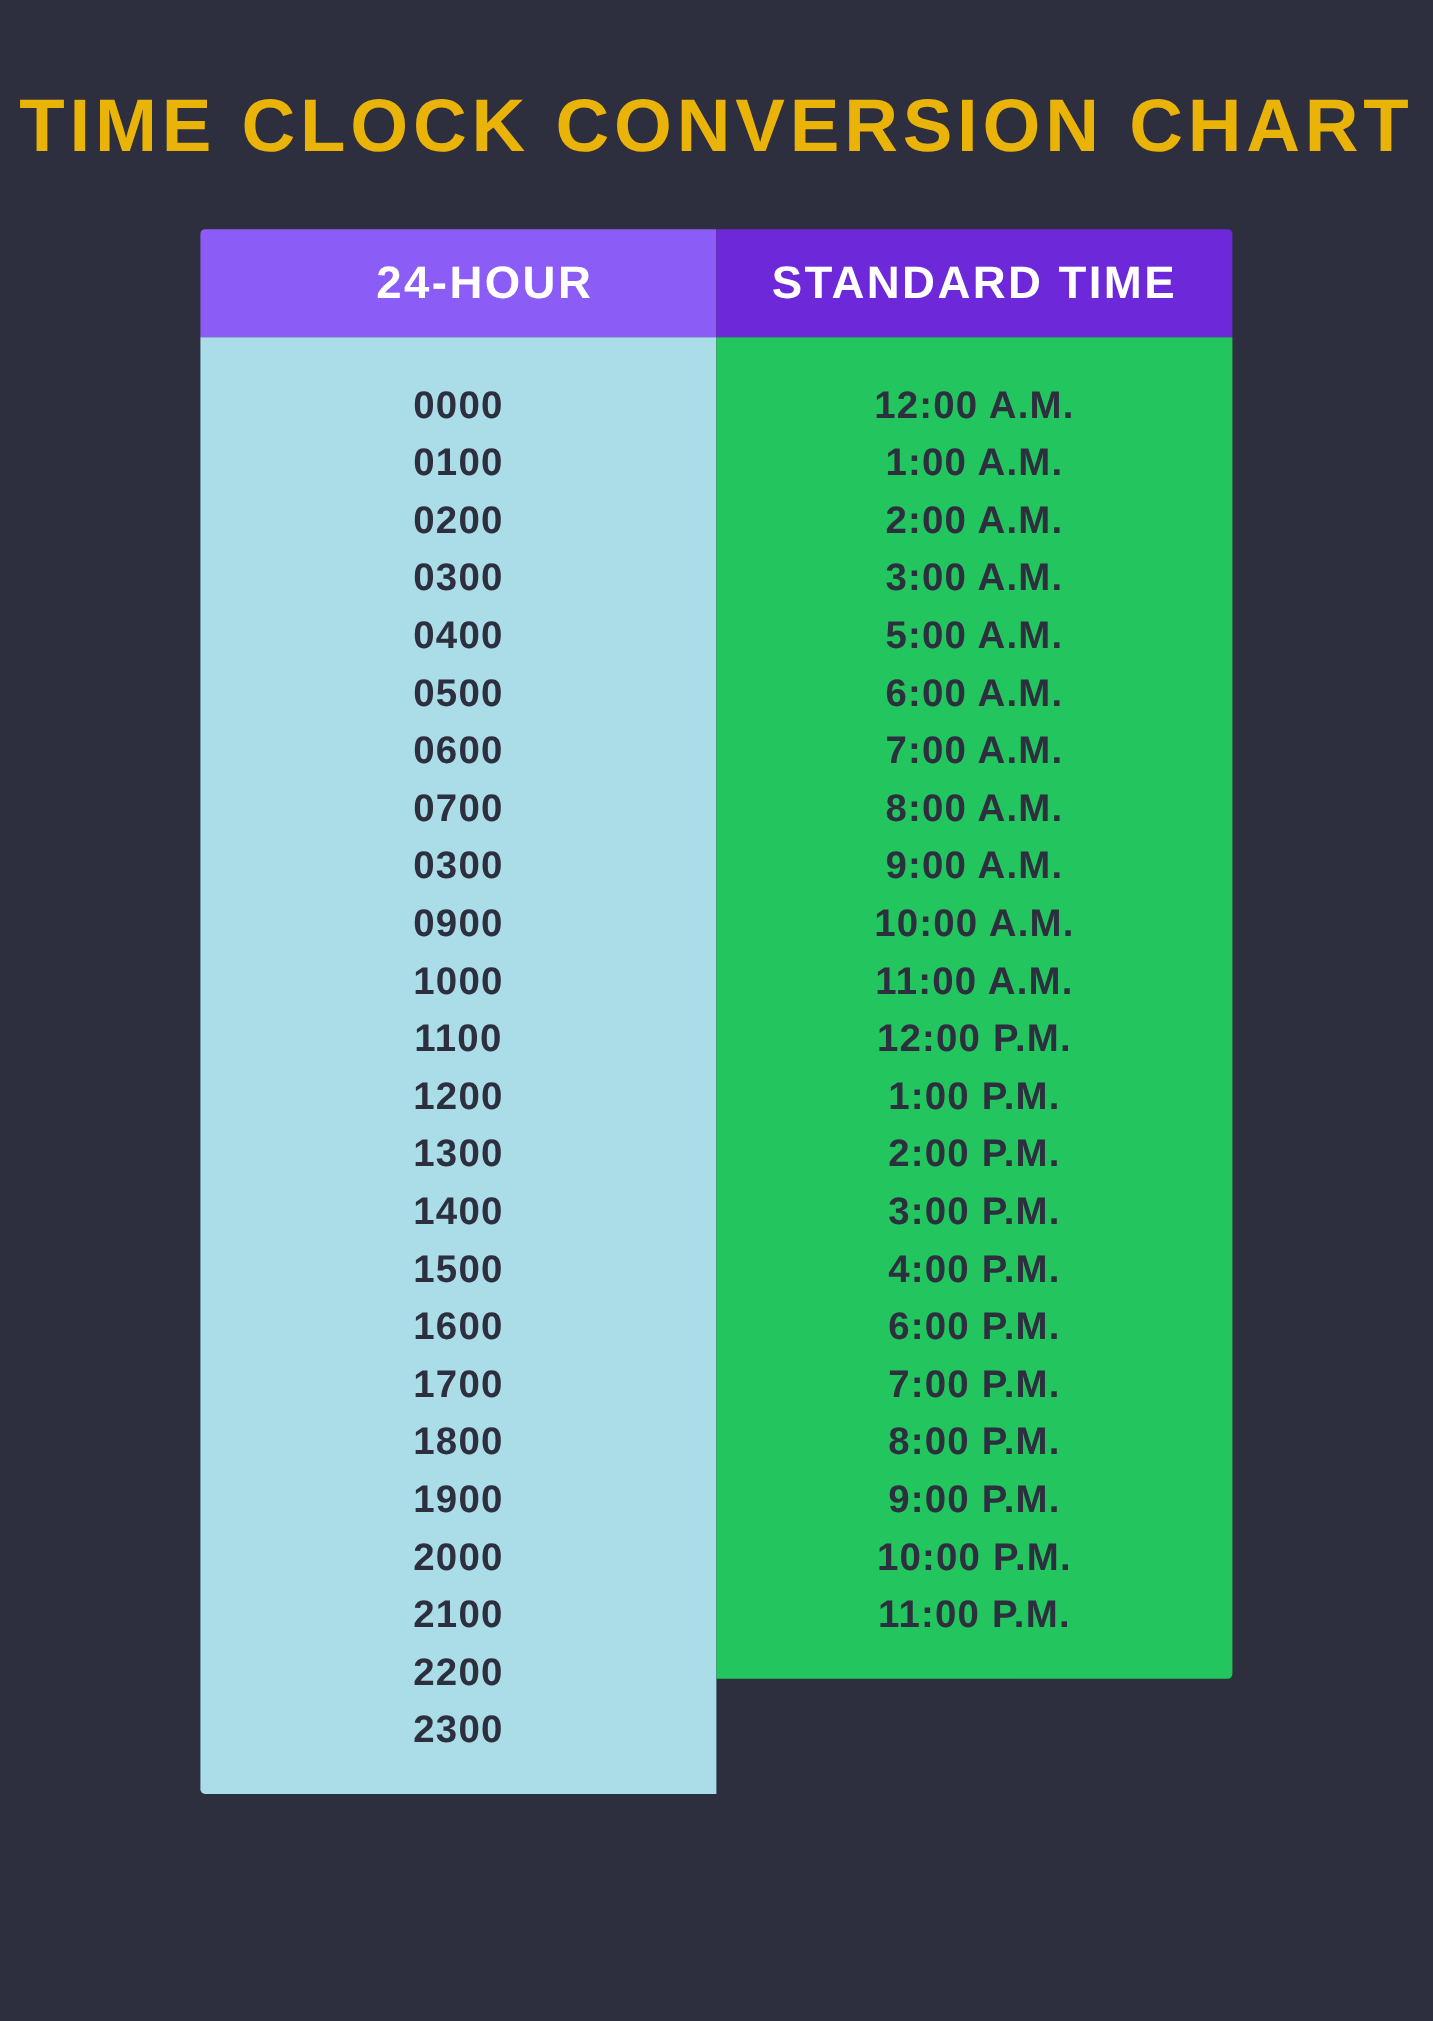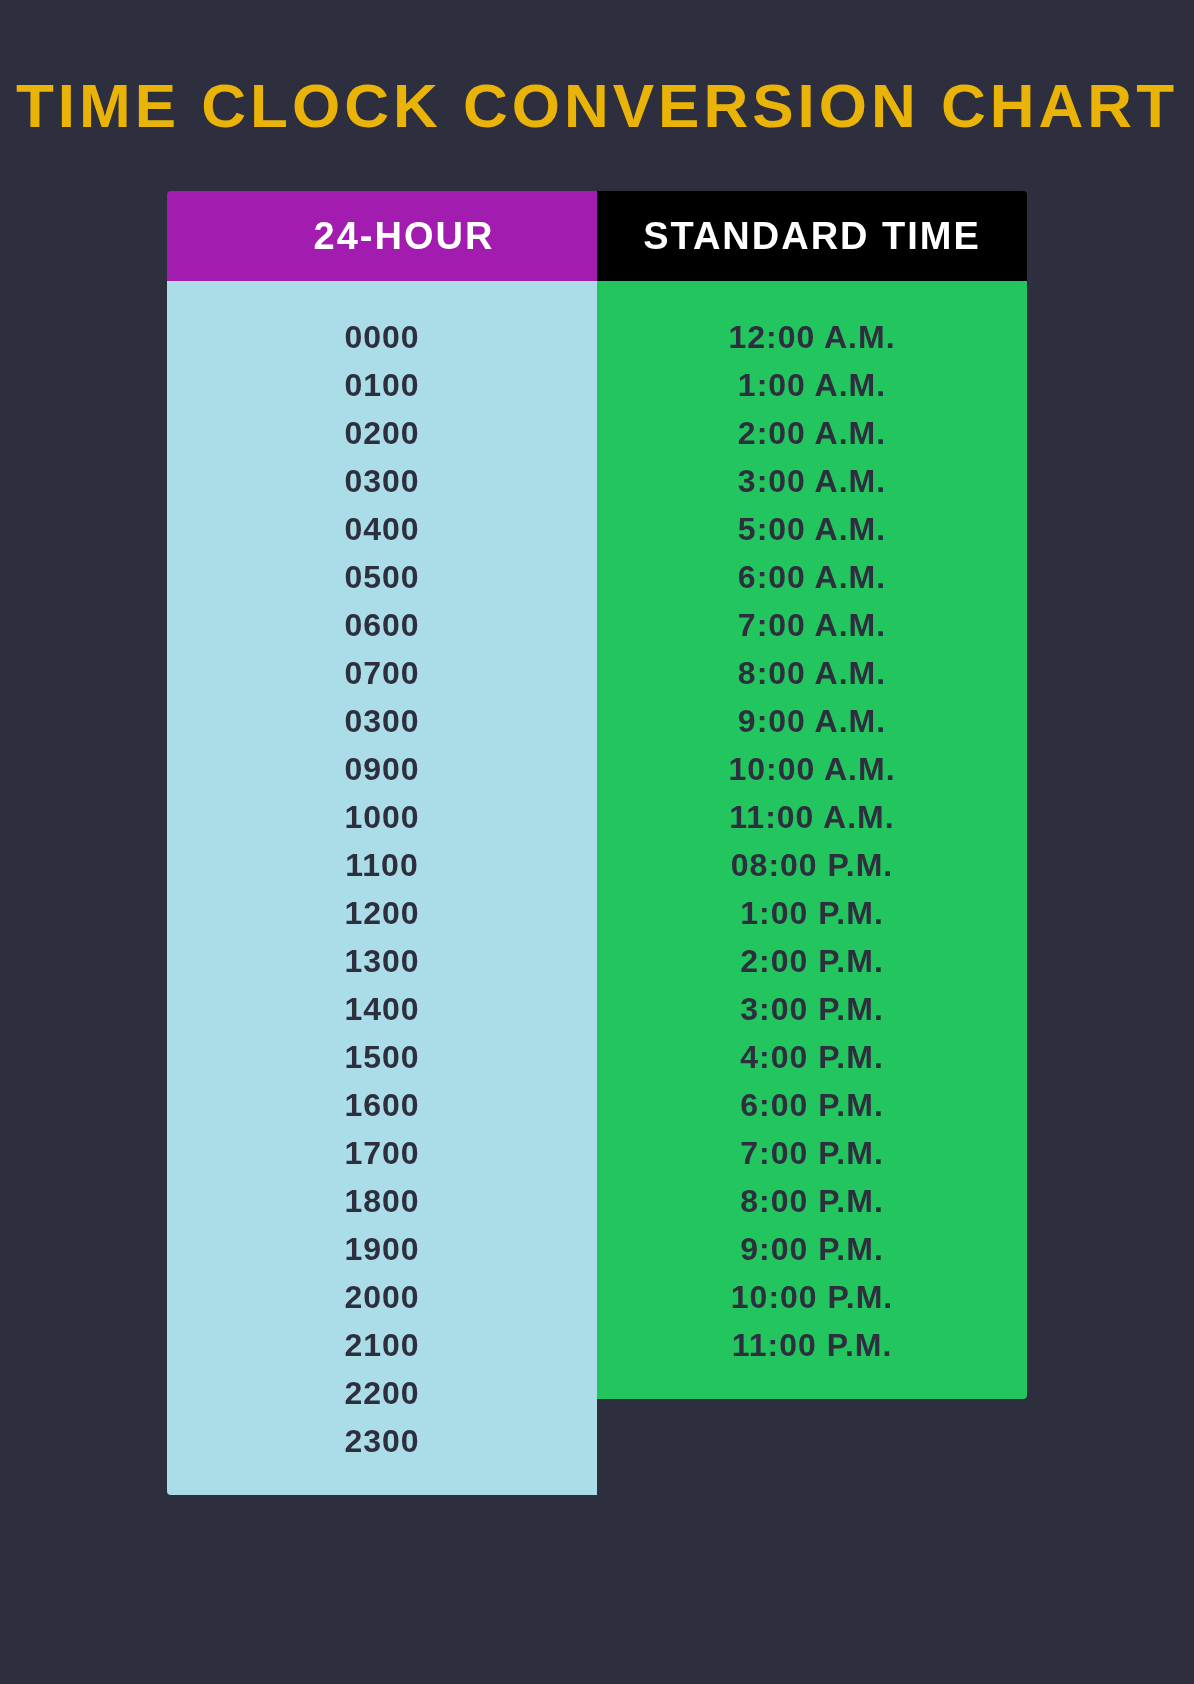--- a/index.html
+++ b/index.html
@@ -49,27 +49,27 @@
       align-items: center;
       justify-content: center;
       height: 90px;
       font-size: 38px;
       font-weight: 900;
       letter-spacing: 2px;
       color: white;
     }
 
     .col-24hour .column-header {
-      background-color: #a21caf;
+      background-color: #8b5cf6;
       border-radius: 4px 0 0 0;
       padding-left: 44px;
     }
 
     .col-standard .column-header {
-      background-color: #000000;
+      background-color: #6d28d9;
       border-radius: 0 4px 0 0;
     }
 
     .column-body {
       display: flex;
       flex-direction: column;
       align-items: center;
       padding: 32px 0 30px 0;
     }
 
@@ -140,21 +140,21 @@
         <div class="time-row">1:00 A.M.</div>
         <div class="time-row">2:00 A.M.</div>
         <div class="time-row">3:00 A.M.</div>
         <div class="time-row">5:00 A.M.</div>
         <div class="time-row">6:00 A.M.</div>
         <div class="time-row">7:00 A.M.</div>
         <div class="time-row">8:00 A.M.</div>
         <div class="time-row">9:00 A.M.</div>
         <div class="time-row">10:00 A.M.</div>
         <div class="time-row">11:00 A.M.</div>
-        <div class="time-row">08:00 P.M.</div>
+        <div class="time-row">12:00 P.M.</div>
         <div class="time-row">1:00 P.M.</div>
         <div class="time-row">2:00 P.M.</div>
         <div class="time-row">3:00 P.M.</div>
         <div class="time-row">4:00 P.M.</div>
         <div class="time-row">6:00 P.M.</div>
         <div class="time-row">7:00 P.M.</div>
         <div class="time-row">8:00 P.M.</div>
         <div class="time-row">9:00 P.M.</div>
         <div class="time-row">10:00 P.M.</div>
         <div class="time-row">11:00 P.M.</div>

